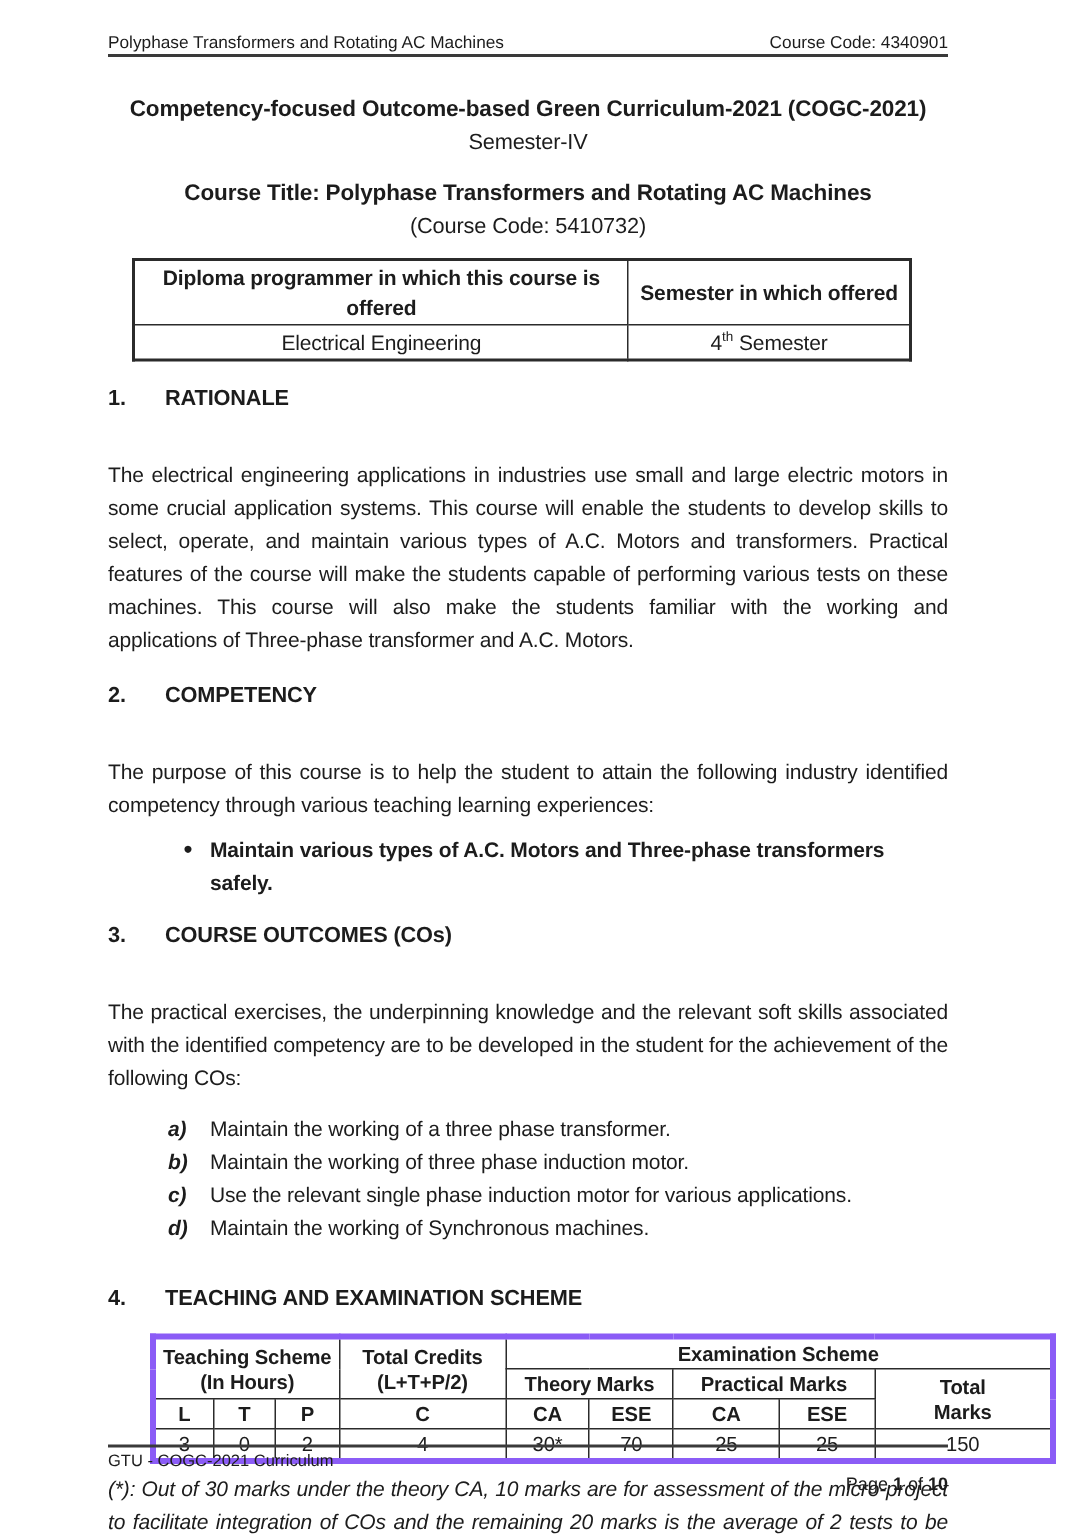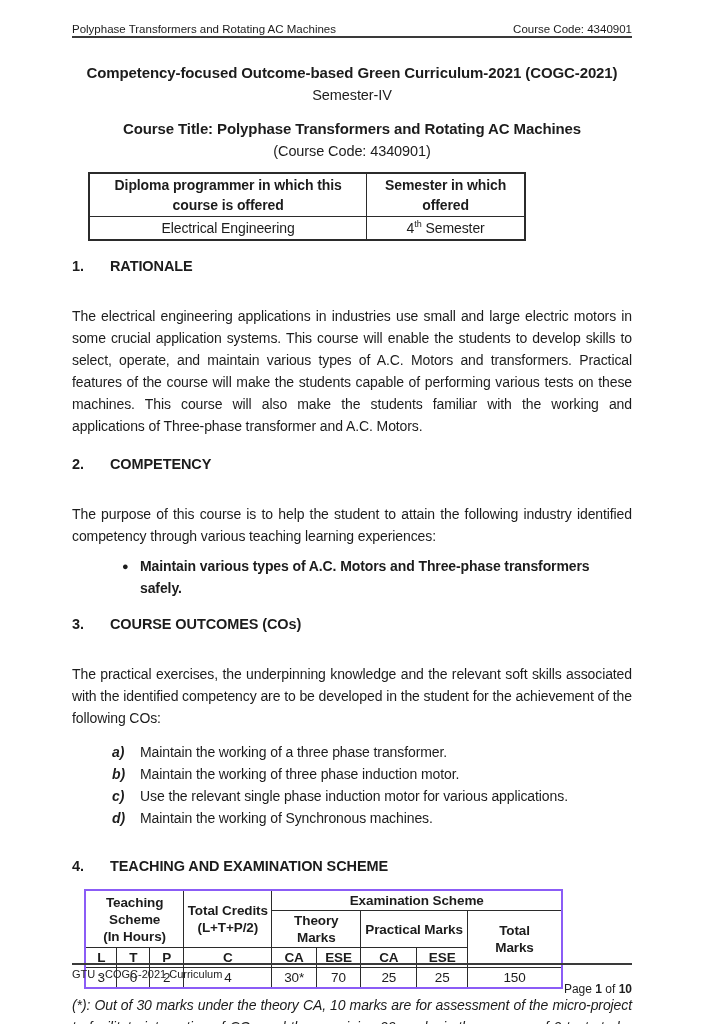--- a/index.html
+++ b/index.html
@@ -24,21 +24,21 @@
   .title-block { text-align:center; }
   .t-univ   { margin-top:38px; font-weight:bold; font-size:15px; }
   .t-curr   { margin-top:24px; font-weight:bold; font-size:15px; }
   .t-sem    { font-size:14.5px; }
   .t-course { margin-top:12px; font-weight:bold; font-size:15px; }
   .t-code   { font-size:14.5px; }
 
   
   table { border-collapse:collapse; }
   .offering-table {
-    margin:10px 15px 0 16px; width:438px;
+    margin:10px 15px 0 16px; width:520px;
     border:2px solid #2b2b2b;
   }
   .offering-table td {
     border:1px solid #2b2b2b; text-align:center;
     font-size:14px; line-height:20px; padding:1px 4px; height:21px;
   }
   .offering-table .hd { font-weight:bold; }
   sup { font-size:9px; line-height:0; vertical-align:super; letter-spacing:0; }
 
   
@@ -52,22 +52,22 @@
   .competency-bullet .dot { width:18px; flex:0 0 18px; font-size:11px; }
 
   .co-list { margin-top:12px; padding-left:40px; }
   .co-item { display:flex; }
   .co-item .lbl { width:28px; flex:0 0 28px; font-weight:bold; font-style:italic; }
 
   .sec-heading.big-gap { margin-top:26px; }
 
   
   .exam-table {
-    margin:12px 8px 0 12px; width:479px;
-    border:2px solid #8b5cf6; table-layout:fixed;
+    margin:12px 8px 0 28px; width:604px;
+    border:4px solid #8b5cf6; table-layout:fixed;
   }
   .exam-table td {
     border:1px solid #2b2b2b; text-align:center; vertical-align:middle;
     font-size:13.5px; line-height:17px; padding:1px 2px;
   }
   .exam-table .hd { font-weight:bold; }
   .exam-table .line { display:block; }
 
   .note { margin-top:5px; font-style:italic; text-align:justify; font-size:14px; }
 
@@ -89,21 +89,21 @@
 
     <div class="doc-header">
       <span>Polyphase Transformers and Rotating AC Machines</span>
       <span>Course Code: 4340901</span>
     </div>
 
     <div class="title-block">
       <div class="t-curr">Competency-focused Outcome-based Green Curriculum-2021 (COGC-2021)</div>
       <div class="t-sem">Semester-IV</div>
       <div class="t-course">Course Title: Polyphase Transformers and Rotating AC Machines</div>
-      <div class="t-code">(Course Code: 4340901)</div>
+      <div class="t-code">(Course Code: 5410732)</div>
     </div>
 
     <table class="offering-table">
       <colgroup>
           <col style="width:63.7%">
           <col style="width:36.3%">
         </colgroup>
       <tbody>
           <tr>
         <td class="hd">Diploma programmer in which this course is offered</td>

